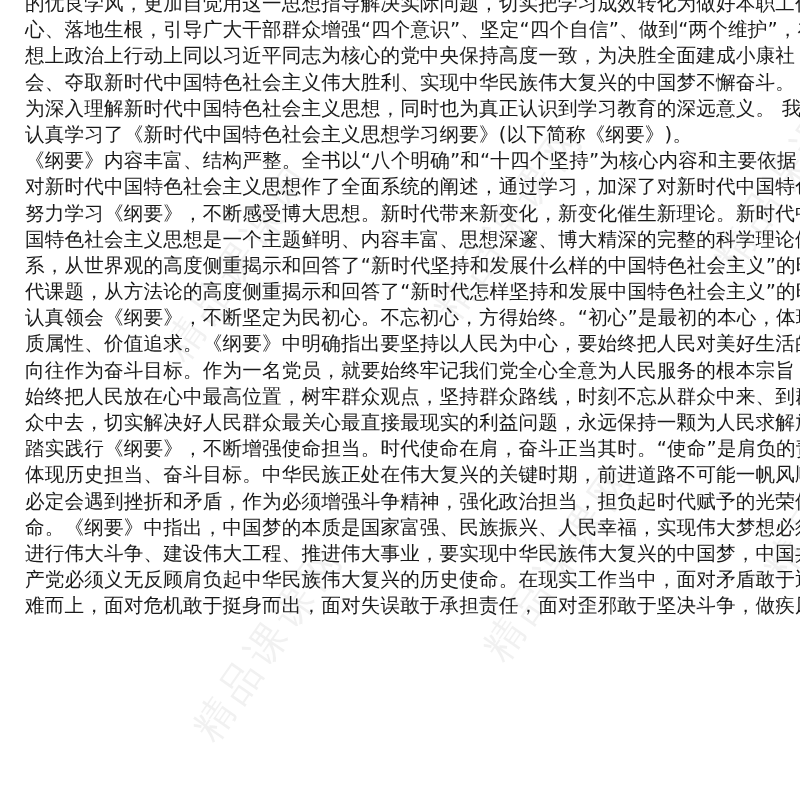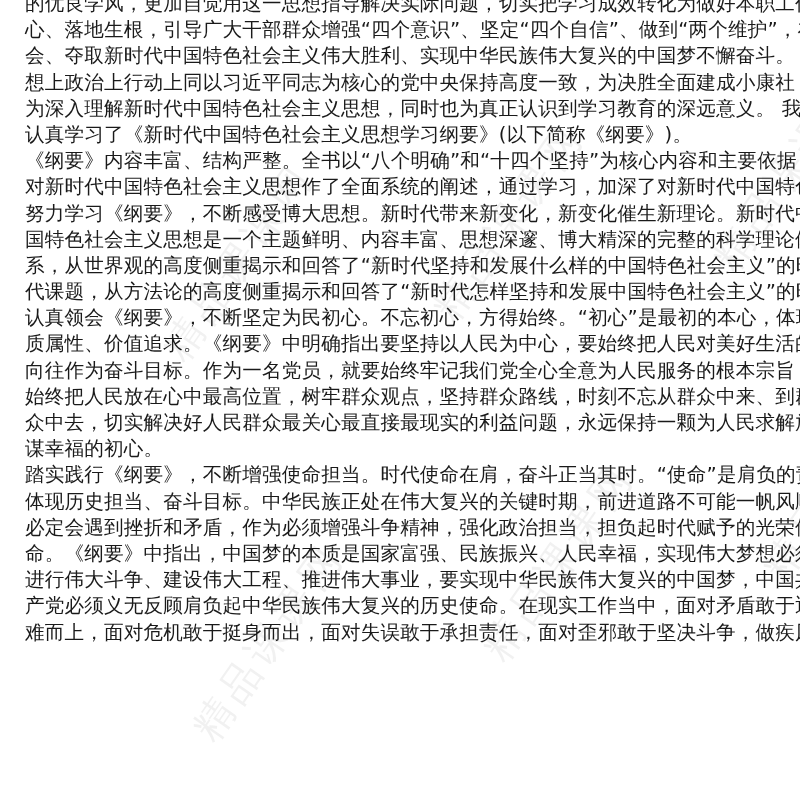--- a/index.html
+++ b/index.html
@@ -58,36 +58,35 @@
   <div class="watermark" style="left:150px; top:340px;">精品课课网</div>
   <div class="watermark" style="left:180px; top:720px;">精品课课网</div>
   <div class="watermark" style="left:420px; top:300px;">精品课课网</div>
   <div class="watermark" style="left:470px; top:640px;">精品课课网</div>
   <div class="watermark" style="left:700px; top:250px;">精品课课网</div>
   <div class="watermark" style="left:750px; top:560px;">精品课课网</div>
 
   <div class="content">
     <div class="line">的优良学风，更加自觉用这一思想指导解决实际问题，切实把学习成效转化为做好本职工作、</div>
     <div class="line">心、落地生根，引导广大干部群众增强“四个意识”、坚定“四个自信”、做到“两个维护”，在思</div>
+    <div class="line">想上政治上行动上同以习近平同志为核心的党中央保持高度一致，为决胜全面建成小康社</div>
     <div class="line">会、夺取新时代中国特色社会主义伟大胜利、实现中华民族伟大复兴的中国梦不懈奋斗。</div>
-    <div class="line">想上政治上行动上同以习近平同志为核心的党中央保持高度一致，为决胜全面建成小康社</div>
     <div class="line">为深入理解新时代中国特色社会主义思想，同时也为真正认识到学习教育的深远意义。 我</div>
     <div class="line">认真学习了《新时代中国特色社会主义思想学习纲要》(以下简称《纲要》)。</div>
     <div class="line">《纲要》内容丰富、结构严整。全书以“八个明确”和“十四个坚持”为核心内容和主要依据，</div>
     <div class="line">对新时代中国特色社会主义思想作了全面系统的阐述，通过学习，加深了对新时代中国特色</div>
     <div class="line">努力学习《纲要》，不断感受博大思想。新时代带来新变化，新变化催生新理论。新时代中</div>
     <div class="line">国特色社会主义思想是一个主题鲜明、内容丰富、思想深邃、博大精深的完整的科学理论体</div>
     <div class="line">系，从世界观的高度侧重揭示和回答了“新时代坚持和发展什么样的中国特色社会主义”的时</div>
     <div class="line">代课题，从方法论的高度侧重揭示和回答了“新时代怎样坚持和发展中国特色社会主义”的时</div>
     <div class="line">认真领会《纲要》，不断坚定为民初心。不忘初心，方得始终。“初心”是最初的本心，体现本</div>
     <div class="line">质属性、价值追求。《纲要》中明确指出要坚持以人民为中心，要始终把人民对美好生活的</div>
     <div class="line">向往作为奋斗目标。作为一名党员，就要始终牢记我们党全心全意为人民服务的根本宗旨，</div>
     <div class="line">始终把人民放在心中最高位置，树牢群众观点，坚持群众路线，时刻不忘从群众中来、到群</div>
     <div class="line">众中去，切实解决好人民群众最关心最直接最现实的利益问题，永远保持一颗为人民求解放、</div>
-    <div class="line">谋幸福的初心。</div>
     <div class="line">踏实践行《纲要》，不断增强使命担当。时代使命在肩，奋斗正当其时。“使命”是肩负的责任，</div>
     <div class="line">体现历史担当、奋斗目标。中华民族正处在伟大复兴的关键时期，前进道路不可能一帆风顺，</div>
     <div class="line">必定会遇到挫折和矛盾，作为必须增强斗争精神，强化政治担当，担负起时代赋予的光荣使</div>
     <div class="line">命。《纲要》中指出，中国梦的本质是国家富强、民族振兴、人民幸福，实现伟大梦想必须</div>
     <div class="line">进行伟大斗争、建设伟大工程、推进伟大事业，要实现中华民族伟大复兴的中国梦，中国共</div>
     <div class="line">产党必须义无反顾肩负起中华民族伟大复兴的历史使命。在现实工作当中，面对矛盾敢于迎</div>
     <div class="line">难而上，面对危机敢于挺身而出，面对失误敢于承担责任，面对歪邪敢于坚决斗争，做疾风</div>
   </div>
 </div>
 

